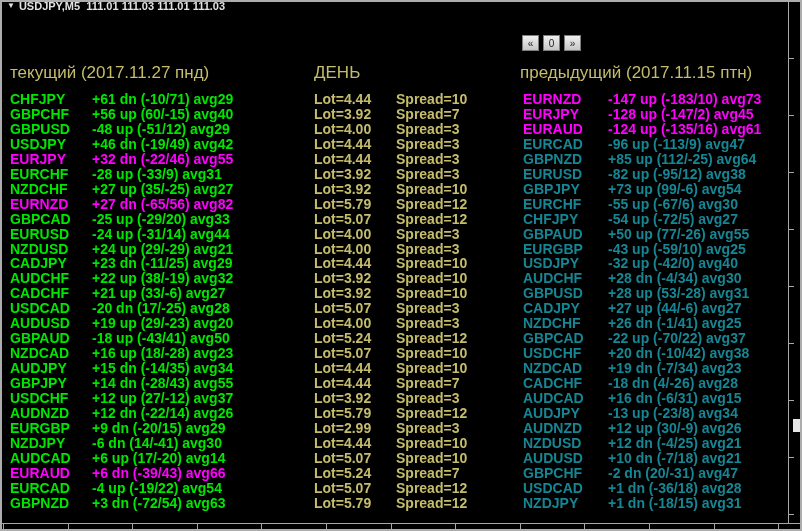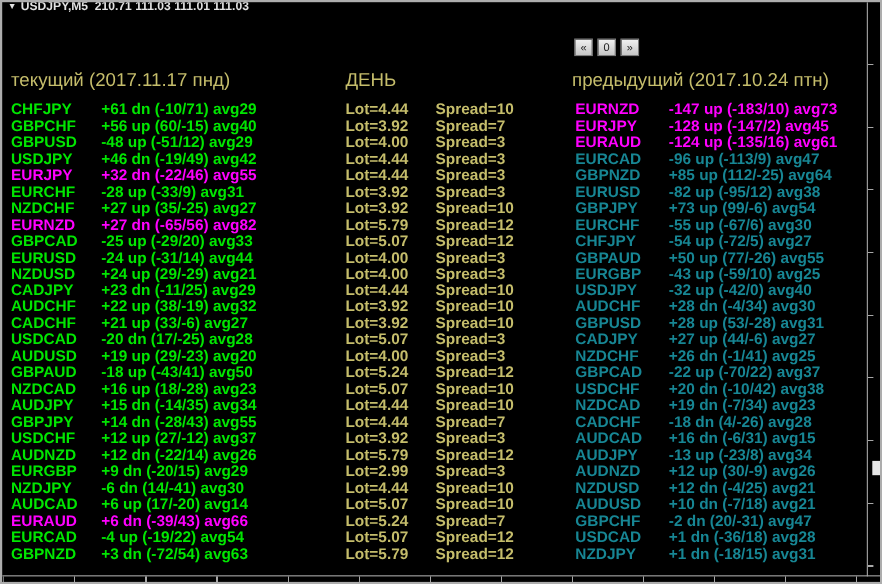--- a/index.html
+++ b/index.html
@@ -55,34 +55,34 @@
     background:repeating-linear-gradient(to right,#a8a8a8 0 1px,transparent 1px 64.6px);
   }
 </style>
 </head>
 <body>
 
 <div class="window">
 
   <div class="chart-title">
     <span class="tri">▼</span>
-    <span>USDJPY,M5  210.71 111.03 111.01 111.03</span>
+    <span>USDJPY,M5  111.01 111.03 111.01 111.03</span>
   </div>
 
 
 
   <div class="nav">
     <button>«</button>
     <button>0</button>
     <button>»</button>
   </div>
 
-  <div class="colhdr cur">текущий (2017.11.17 пнд)</div>
+  <div class="colhdr cur">текущий (2017.11.27 пнд)</div>
   <div class="colhdr day">ДЕНЬ</div>
-  <div class="colhdr prev">предыдущий (2017.10.24 птн)</div>
+  <div class="colhdr prev">предыдущий (2017.11.15 птн)</div>
 
   <div id="rows">
       <div class="row"><span class="pair" style="color: rgb(0, 230, 0);">CHFJPY</span><span class="val" style="color: rgb(0, 230, 0);">+61 dn (-10/71) avg29</span><span class="lot" style="color: rgb(197, 189, 107);">Lot=4.44</span><span class="spread" style="color: rgb(197, 189, 107);">Spread=10</span><span class="ppair" style="color: rgb(255, 0, 255);">EURNZD</span><span class="pval" style="color: rgb(255, 0, 255);">-147 up (-183/10) avg73</span></div>
       <div class="row"><span class="pair" style="color: rgb(0, 230, 0);">GBPCHF</span><span class="val" style="color: rgb(0, 230, 0);">+56 up (60/-15) avg40</span><span class="lot" style="color: rgb(197, 189, 107);">Lot=3.92</span><span class="spread" style="color: rgb(197, 189, 107);">Spread=7</span><span class="ppair" style="color: rgb(255, 0, 255);">EURJPY</span><span class="pval" style="color: rgb(255, 0, 255);">-128 up (-147/2) avg45</span></div>
       <div class="row"><span class="pair" style="color: rgb(0, 230, 0);">GBPUSD</span><span class="val" style="color: rgb(0, 230, 0);">-48 up (-51/12) avg29</span><span class="lot" style="color: rgb(197, 189, 107);">Lot=4.00</span><span class="spread" style="color: rgb(197, 189, 107);">Spread=3</span><span class="ppair" style="color: rgb(255, 0, 255);">EURAUD</span><span class="pval" style="color: rgb(255, 0, 255);">-124 up (-135/16) avg61</span></div>
       <div class="row"><span class="pair" style="color: rgb(0, 230, 0);">USDJPY</span><span class="val" style="color: rgb(0, 230, 0);">+46 dn (-19/49) avg42</span><span class="lot" style="color: rgb(197, 189, 107);">Lot=4.44</span><span class="spread" style="color: rgb(197, 189, 107);">Spread=3</span><span class="ppair" style="color: rgb(23, 134, 148);">EURCAD</span><span class="pval" style="color: rgb(23, 134, 148);">-96 up (-113/9) avg47</span></div>
       <div class="row"><span class="pair" style="color: rgb(255, 0, 255);">EURJPY</span><span class="val" style="color: rgb(255, 0, 255);">+32 dn (-22/46) avg55</span><span class="lot" style="color: rgb(197, 189, 107);">Lot=4.44</span><span class="spread" style="color: rgb(197, 189, 107);">Spread=3</span><span class="ppair" style="color: rgb(23, 134, 148);">GBPNZD</span><span class="pval" style="color: rgb(23, 134, 148);">+85 up (112/-25) avg64</span></div>
       <div class="row"><span class="pair" style="color: rgb(0, 230, 0);">EURCHF</span><span class="val" style="color: rgb(0, 230, 0);">-28 up (-33/9) avg31</span><span class="lot" style="color: rgb(197, 189, 107);">Lot=3.92</span><span class="spread" style="color: rgb(197, 189, 107);">Spread=3</span><span class="ppair" style="color: rgb(23, 134, 148);">EURUSD</span><span class="pval" style="color: rgb(23, 134, 148);">-82 up (-95/12) avg38</span></div>
       <div class="row"><span class="pair" style="color: rgb(0, 230, 0);">NZDCHF</span><span class="val" style="color: rgb(0, 230, 0);">+27 up (35/-25) avg27</span><span class="lot" style="color: rgb(197, 189, 107);">Lot=3.92</span><span class="spread" style="color: rgb(197, 189, 107);">Spread=10</span><span class="ppair" style="color: rgb(23, 134, 148);">GBPJPY</span><span class="pval" style="color: rgb(23, 134, 148);">+73 up (99/-6) avg54</span></div>
       <div class="row"><span class="pair" style="color: rgb(255, 0, 255);">EURNZD</span><span class="val" style="color: rgb(255, 0, 255);">+27 dn (-65/56) avg82</span><span class="lot" style="color: rgb(197, 189, 107);">Lot=5.79</span><span class="spread" style="color: rgb(197, 189, 107);">Spread=12</span><span class="ppair" style="color: rgb(23, 134, 148);">EURCHF</span><span class="pval" style="color: rgb(23, 134, 148);">-55 up (-67/6) avg30</span></div>

